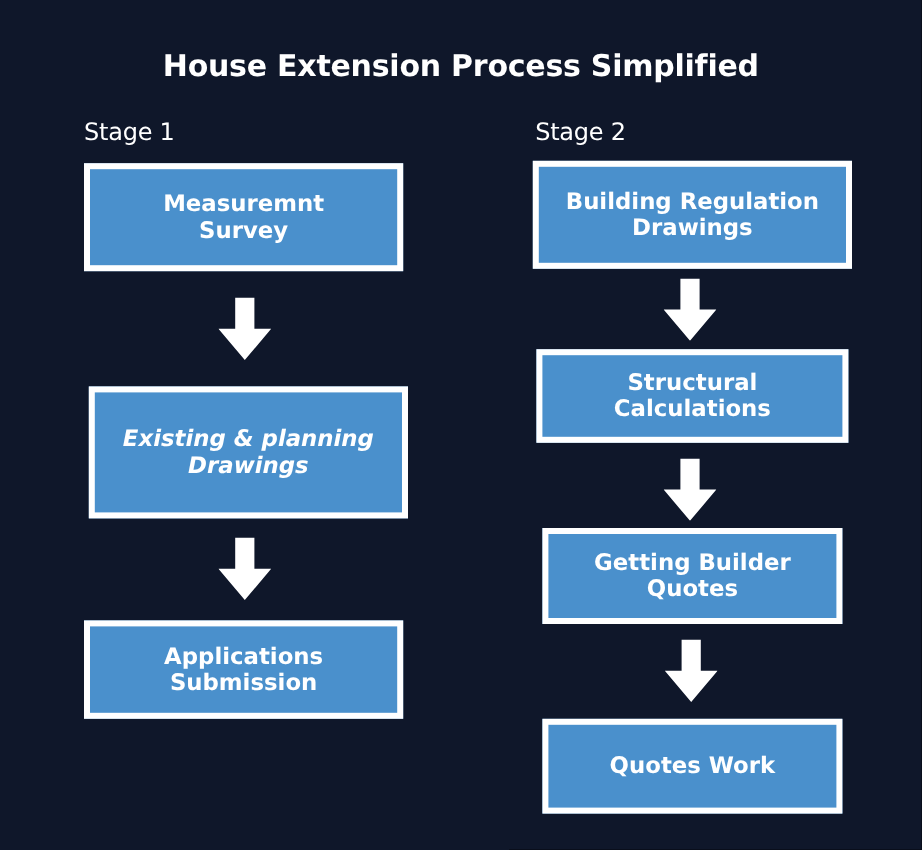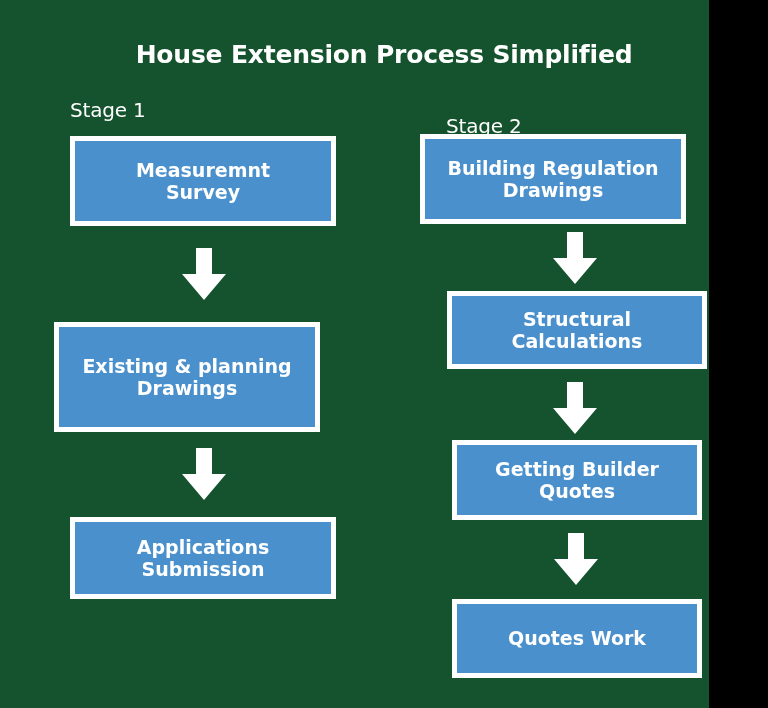--- a/index.html
+++ b/index.html
@@ -13,23 +13,23 @@
     height: 708px;
     position: relative;
     overflow: hidden;
     font-family: "DejaVu Sans", "Liberation Sans", sans-serif;
     -webkit-font-smoothing: antialiased;
   }
 
   #canvas {
     position: absolute;
     left: 0; top: 0;
-    width: 709px;
+    width: 768px;
     height: 708px;
-    background: #14532d;
+    background: #0f172a;
   }
 
   
   .title {
     position: absolute;
     left: 0;
     top: 40px;
     width: 768px;
     text-align: center;
     color: #ffffff;
@@ -43,21 +43,21 @@
   
   .stage-label {
     position: absolute;
     color: #ffffff;
     font-size: 20px;
     font-weight: normal;
     letter-spacing: -0.2px;
     white-space: nowrap;
   }
   #stage1-label { left: 70px;  top: 98px; }
-  #stage2-label { left: 446px; top: 98px; margin-top: 16px; }
+  #stage2-label { left: 446px; top: 98px; }
 
   
   .box {
     position: absolute;
     box-sizing: border-box;
     background: #4a90cc;
     border: 5px solid #ffffff;
     display: flex;
     align-items: center;
     justify-content: center;
@@ -69,25 +69,25 @@
     padding: 2px 20px;
   }
   .box-text {
     display: block;
     width: 100%;
     white-space: pre-line;
   }
 
   
   #box-measurement-survey       { left: 70px;  top: 136px; width: 266px; height: 90px; }
-  #box-existing-planning        { left: 54px;  top: 322px; width: 266px; height: 110px; }
+  #box-existing-planning        { left: 74px;  top: 322px; width: 266px; height: 110px; font-style: italic; }
   #box-applications-submission  { left: 70px;  top: 517px; width: 266px; height: 82px; text-align: center; }
 
   
-  #box-building-regulation      { left: 420px; top: 134px; width: 266px; height: 90px; }
+  #box-building-regulation      { left: 444px; top: 134px; width: 266px; height: 90px; }
   #box-structural-calculations  { left: 447px; top: 291px; width: 260px; height: 78px; }
   #box-getting-builder-quotes   { left: 452px; top: 440px; width: 250px; height: 80px; }
   #box-start-work               { left: 452px; top: 599px; width: 250px; height: 79px; }
 
   
   .arrow {
     position: absolute;
     width: 44px;
     height: 52px;
   }

